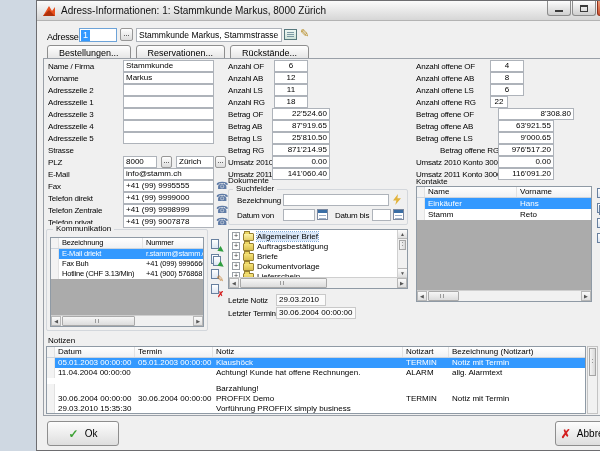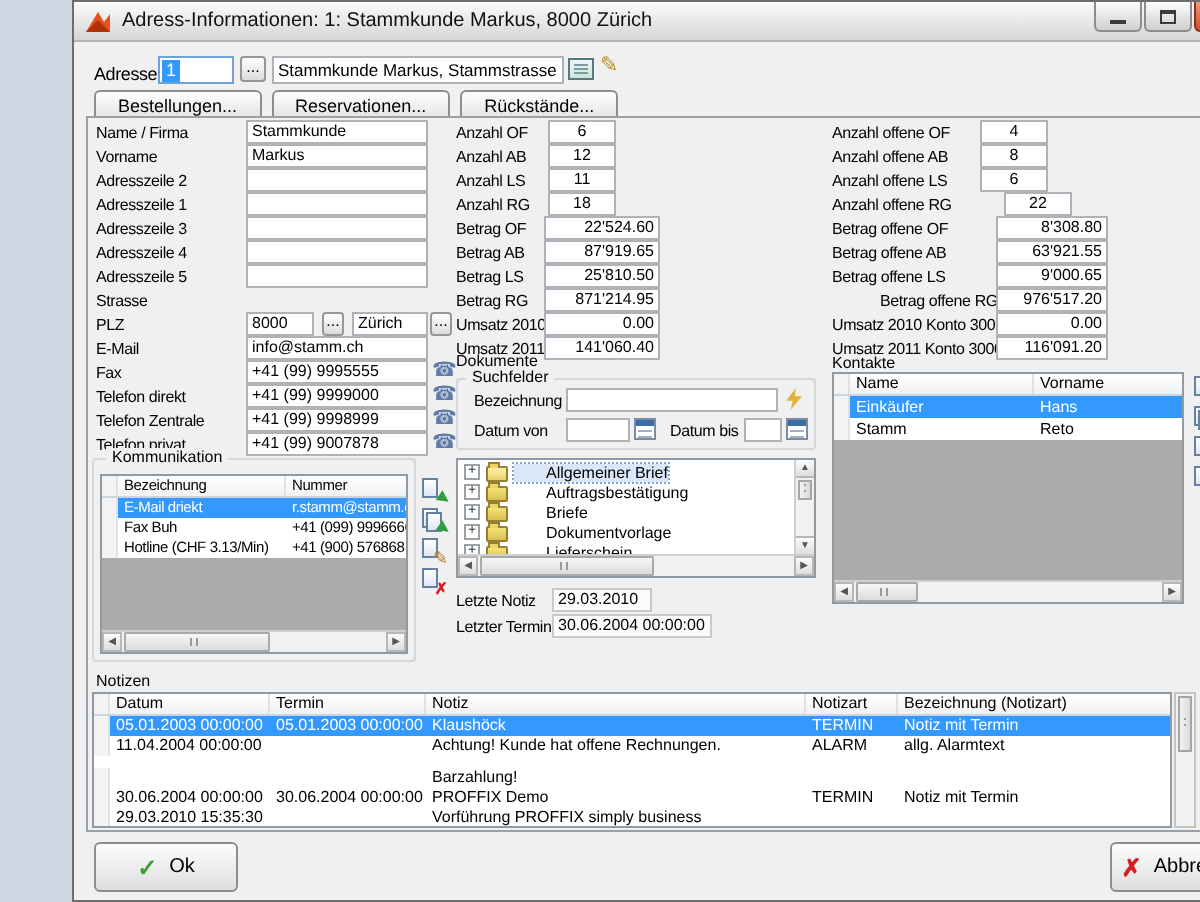--- a/index.html
+++ b/index.html
@@ -77,21 +77,21 @@
   .tree-body{flex:1;display:flex;overflow:hidden;}
   .tree-rows{flex:1;overflow:hidden;padding:1px 0 0 3px;}
   .trow{display:flex;align-items:center;gap:3px;height:10px;white-space:nowrap;cursor:pointer;}
   .plusbox{flex:0 0 8px;width:8px;height:8px;border:1px solid #9aa0a6;background:#fff;
     font-size:7px;line-height:6px;text-align:center;color:#333;}
   .folder{flex:0 0 11px;width:11px;height:8px;background:linear-gradient(#f5e27a,#d9c04e);
     border:1px solid #967f32;border-radius:1px;position:relative;margin-top:1px;}
   .folder:before{content:"";position:absolute;top:-3px;left:0;width:4px;height:2px;background:#ecd763;
     border:1px solid #967f32;border-bottom:none;}
   .folder.open{background:linear-gradient(#fdf3a9,#e6d069);}
-  .tlabel{font-size:8px;padding-left:16px;}
+  .tlabel{font-size:8px;}
   .tlabel.tsel{background:#d9e7f8;outline:1px dotted #7aa7d9;}
   .treevs{flex:0 0 10px;display:flex;flex-direction:column;background:#f1f1f1;border-left:1px solid #cfcfcf;}
   .flat{position:absolute;height:12px;line-height:10px;border:1px solid #c9c9c9;background:#fbfbfb;padding:0 2px;white-space:nowrap;}
   .addrinp{position:absolute;background:#fff;border:1px solid #6da3d8;height:14px;display:flex;align-items:center;padding:0 1px;}
   .selhl{background:#3399ff;color:#fff;font-size:9px;padding:0 2px;line-height:11px;}
   .footbtn{position:absolute;height:25px;border:1px solid #8e8e8e;border-radius:3px;
     background:linear-gradient(#fdfdfd,#dedede);display:flex;align-items:center;justify-content:center;
     gap:6px;font-size:10px;cursor:pointer;}
   .okmark{color:#3da234;font-weight:bold;font-size:12px;}
   .xmark{color:#d42020;font-weight:bold;font-size:12px;}
@@ -314,23 +314,23 @@
     <span class="lbl" style="left:184px;top:250px">Letzter Termin</span>
     <span class="flat" style="left:232px;top:248px;width:80px">30.06.2004 00:00:00</span>
 
     <span class="lbl" style="left:372px;top:3px">Anzahl offene OF</span>
     <span class="inp ctr" style="left:446px;top:1px;width:34px">4</span>
     <span class="lbl" style="left:372px;top:15px">Anzahl offene AB</span>
     <span class="inp ctr" style="left:446px;top:13px;width:34px">8</span>
     <span class="lbl" style="left:372px;top:27px">Anzahl offene LS</span>
     <span class="inp ctr" style="left:446px;top:25px;width:34px">6</span>
     <span class="lbl" style="left:372px;top:39px">Anzahl offene RG</span>
-    <span class="inp ctr" style="left:458px;top:37px;width:34px">22</span>
+    <span class="inp ctr" style="left:446px;top:37px;width:18px">22</span>
     <span class="lbl" style="left:372px;top:51px">Betrag offene OF</span>
-    <span class="inp num" style="left:454px;top:49px;width:56px">8'308.80</span>
+    <span class="inp num" style="left:454px;top:49px;width:76px">8'308.80</span>
     <span class="lbl" style="left:372px;top:63px">Betrag offene AB</span>
     <span class="inp num" style="left:454px;top:61px;width:56px">63'921.55</span>
     <span class="lbl" style="left:372px;top:75px">Betrag offene LS</span>
     <span class="inp num" style="left:454px;top:73px;width:56px">9'000.65</span>
     <span class="lbl" style="left:396px;top:87px">Betrag offene RG</span>
     <span class="inp num" style="left:454px;top:85px;width:56px">976'517.20</span>
     <span class="lbl" style="left:372px;top:99px">Umsatz 2010 Konto 3000</span>
     <span class="inp num" style="left:454px;top:97px;width:56px">0.00</span>
     <span class="lbl" style="left:372px;top:111px">Umsatz 2011 Konto 3000</span>
     <span class="inp num" style="left:454px;top:109px;width:56px">116'091.20</span>

